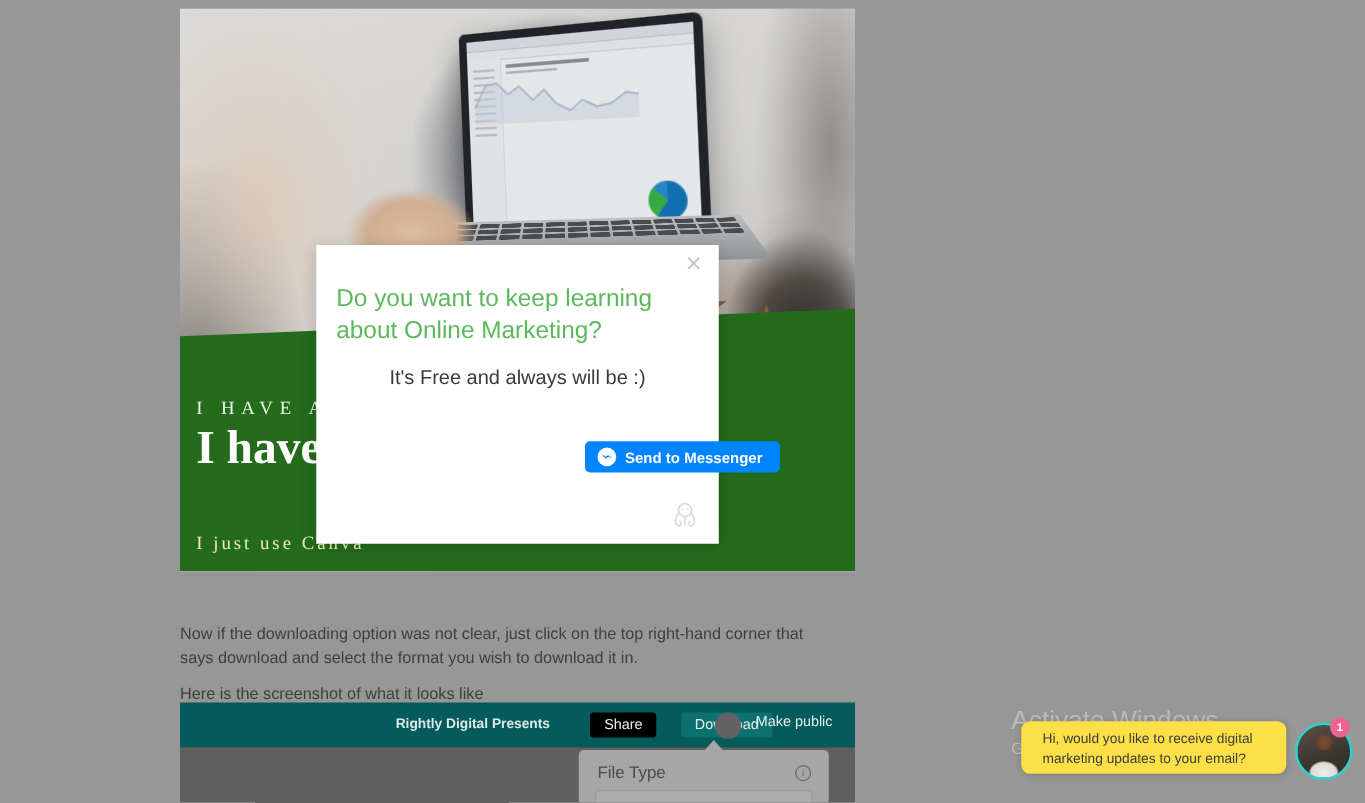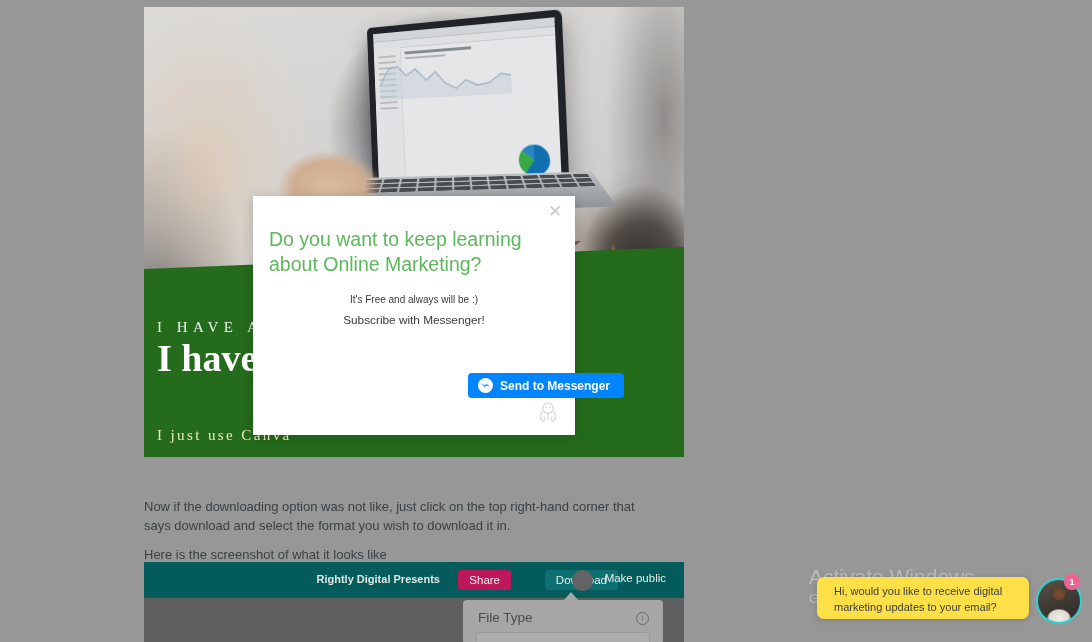--- a/index.html
+++ b/index.html
@@ -255,21 +255,21 @@
     position: absolute;
     top: 8px;
     height: 20px;
     line-height: 20px;
     padding: 0 11px;
     border-radius: 3px;
     color: #e6efed;
     font-size: 11.5px;
     white-space: nowrap;
   }
-  #btn-share { right: 173px; background: #be185d; }
+  #btn-share { right: 159px; background: #000000; }
   #btn-download { right: 66px; background: #0d7070; }
   #toggle-public {
     position: absolute;
     right: 91px;
     top: 8px;
     width: 21px;
     height: 21px;
     border-radius: 50%;
     background: #636363;
   }
@@ -366,21 +366,21 @@
     font-size: 19.5px;
     font-weight: 400;
     line-height: 25px;
     text-align: left;
   }
   #modal-line1 {
     position: absolute;
     left: 0; right: 0;
     top: 98px;
     color: #3a3a3a;
-    font-size: 10px;
+    font-size: 16px;
     text-align: center;
   }
   #modal-line2 {
     position: absolute;
     left: 0; right: 0;
     top: 117px;
     color: #3a3a3a;
     font-size: 11.8px;
     text-align: center;
   }
@@ -389,21 +389,20 @@
     left: 50%;
     transform: translateX(-50%);
     top: 353px;
     height: 25px;
     padding: 0 14px 0 10px;
     background: #0084ff;
     border-radius: 4px;
     display: flex;
     align-items: center;
     gap: 7px;
-    margin-top: 20px;
   }
   #messenger-btn-label {
     color: #ffffff;
     font-size: 12px;
     font-weight: 700;
   }
   #messenger-icon {
     width: 15px;
     height: 15px;
     border-radius: 50%;
@@ -584,21 +583,21 @@
 
     <div id="hero-overlay-dim"></div>
 
     <div id="hero-banner">
       <div id="banner-eyebrow">I HAVE A</div>
       <div id="banner-title">I have no Design skills</div>
       <div id="banner-sub">I just use Canva</div>
     </div>
   </div>
 
-  <p class="body-para" id="para-1">Now if the downloading option was not like, just click on the top right-hand corner that says download and select the format you wish to download it in.</p>
+  <p class="body-para" id="para-1">Now if the downloading option was not clear, just click on the top right-hand corner that says download and select the format you wish to download it in.</p>
   <p class="body-para" id="para-2">Here is the screenshot of what it looks like</p>
 
   <div id="editor-shot">
     <div id="editor-toolbar">
       <div id="editor-brand">Rightly Digital Presents</div>
       <div class="tb-btn" id="btn-share">Share</div>
       <div class="tb-btn" id="btn-download">Download</div>
       <div id="toggle-public"></div>
       <div id="label-public">Make public</div>
     </div>
@@ -609,21 +608,20 @@
       <div id="filetype-select"></div>
     </div>
   </div>
 </div>
 
 <div id="modal-overlay">
   <div id="modal">
     <div id="modal-close" title="close-icon">✕</div>
     <div id="modal-title">Do you want to keep learning about Online Marketing?</div>
     <div id="modal-line1">It's Free and always will be :)</div>
-    <div id="modal-line2">Subscribe with Messenger!</div>
     <svg id="manychat-logo" viewBox="0 0 40 40">
       <g fill="none" stroke="#9a9a9a" stroke-width="2.2" stroke-linecap="round">
         <ellipse cx="20" cy="14" rx="8" ry="8"></ellipse>
         <path d="M12 18 C8 24, 7 30, 11 33 C14 35, 16 31, 14 28"></path>
         <path d="M28 18 C32 24, 33 30, 29 33 C26 35, 24 31, 26 28"></path>
         <path d="M20 22 L20 32"></path>
       </g>
       <circle cx="17" cy="13" r="1.3" fill="#9a9a9a"></circle>
       <circle cx="23" cy="13" r="1.3" fill="#9a9a9a"></circle>
     </svg>

